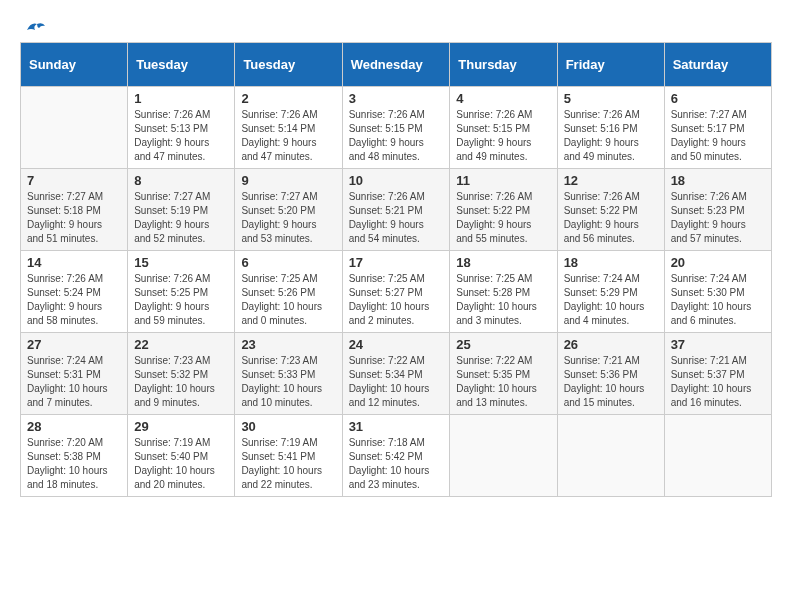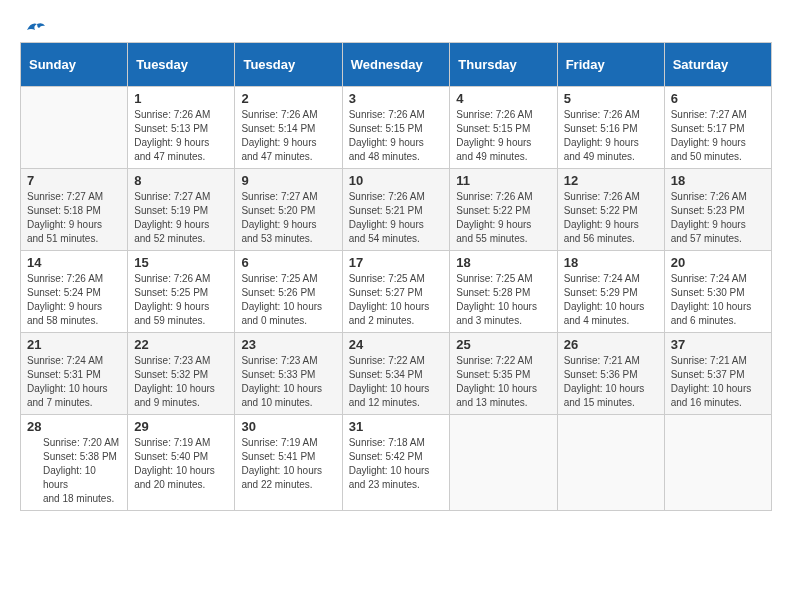--- a/index.html
+++ b/index.html
@@ -249,21 +249,21 @@
         <td>
           <div class="day-number">20</div>
           <div class="day-info" style="white-space: pre-line;">Sunrise: 7:24 AM
 Sunset: 5:30 PM
 Daylight: 10 hours
 and 6 minutes.</div>
         </td>
       </tr>
       <tr class="row-alt">
         <td>
-          <div class="day-number">21</div>
+          <div class="day-number">27</div>
           <div class="day-info" style="white-space: pre-line;">Sunrise: 7:24 AM
 Sunset: 5:31 PM
 Daylight: 10 hours
 and 7 minutes.</div>
         </td>
         <td>
           <div class="day-number">22</div>
           <div class="day-info" style="white-space: pre-line;">Sunrise: 7:23 AM
 Sunset: 5:32 PM
 Daylight: 10 hours
@@ -301,21 +301,21 @@
           <div class="day-number">37</div>
           <div class="day-info" style="white-space: pre-line;">Sunrise: 7:21 AM
 Sunset: 5:37 PM
 Daylight: 10 hours
 and 16 minutes.</div>
         </td>
       </tr>
       <tr>
         <td>
           <div class="day-number">28</div>
-          <div class="day-info" style="white-space: pre-line; margin-left: 16px;">Sunrise: 7:20 AM
+          <div class="day-info" style="white-space: pre-line;">Sunrise: 7:20 AM
 Sunset: 5:38 PM
 Daylight: 10 hours
 and 18 minutes.</div>
         </td>
         <td>
           <div class="day-number">29</div>
           <div class="day-info" style="white-space: pre-line;">Sunrise: 7:19 AM
 Sunset: 5:40 PM
 Daylight: 10 hours
 and 20 minutes.</div>

